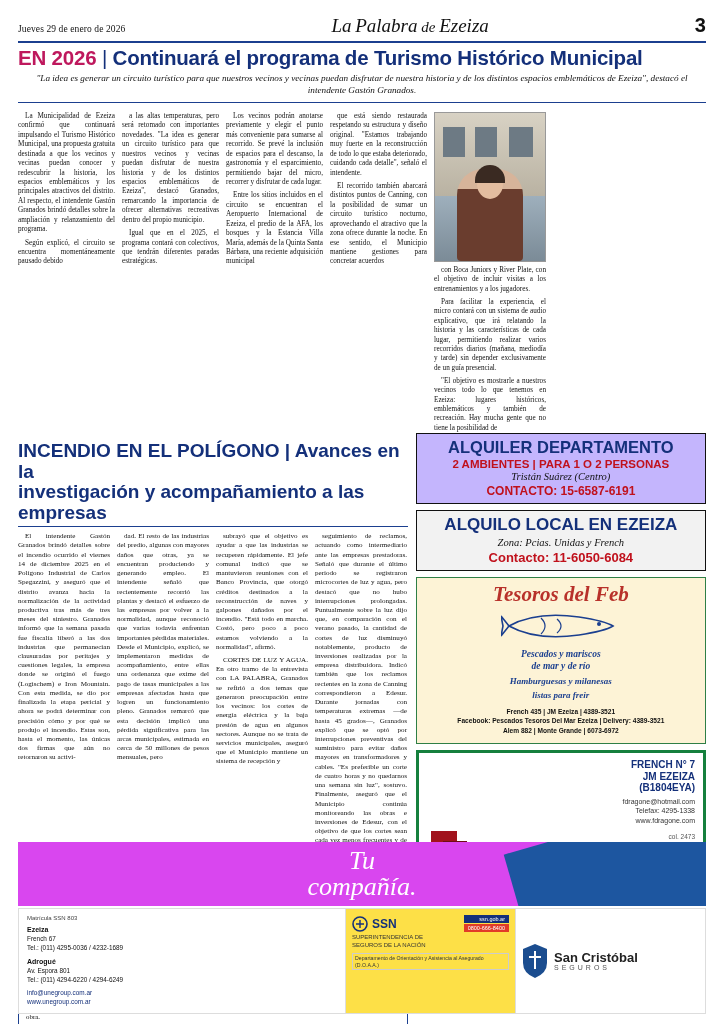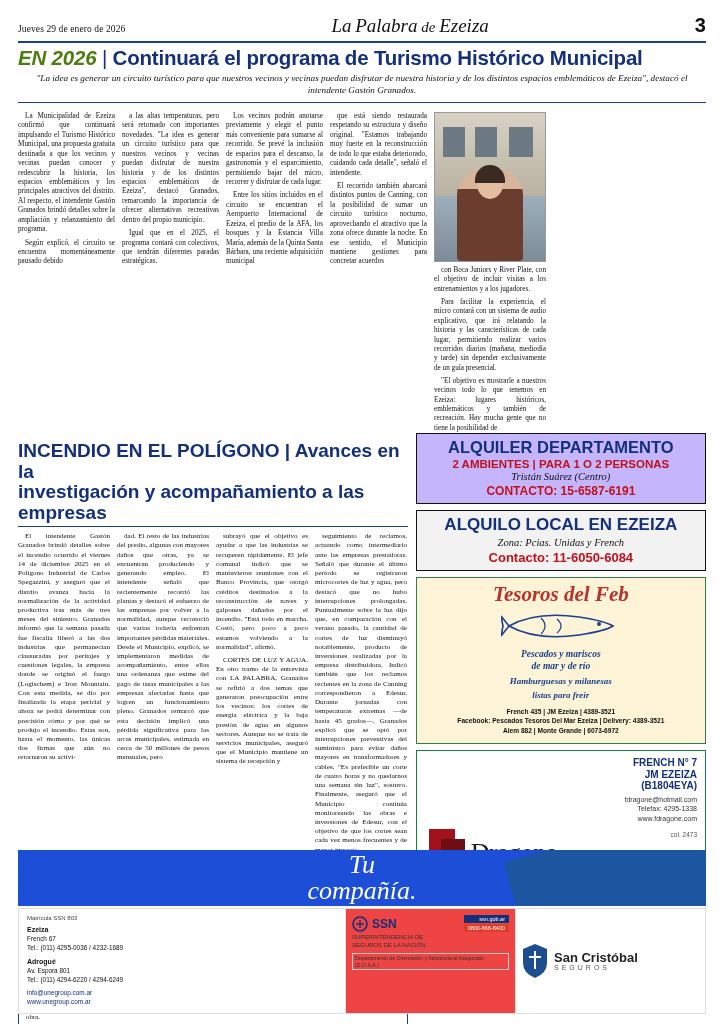--- a/index.html
+++ b/index.html
@@ -26,21 +26,21 @@
   
   .headline {
     font-family:"Liberation Sans", sans-serif;
     font-weight:bold;
     font-size:20.5px;
     color:#14307a;
     line-height:1.08;
     letter-spacing:-.2px;
     margin:2px 0 4px 0;
   }
-  .headline .dark { color:#4d7c0f;font-style:italic; }
+  .headline .dark { color:#be185d; }
   .headline .sep { color:#14307a; font-weight:400; }
   .subhead {
     font-style:italic; font-size:9.2px; text-align:center; line-height:1.3;
     margin:0 8px 5px 8px; color:#111;
   }
   .hrule { border-top:1.5px solid #1b3f8f; margin:3px 0 5px 0; }
 
   
   .art1 { display:flex; gap:7px;margin-top:9px; }
   .art1 .col { width:97px; font-size:7.2px; line-height:1.31; text-align:justify; hyphens:auto; }
@@ -110,31 +110,31 @@
   .fr7 { font-family:"Liberation Sans", sans-serif; font-weight:bold; font-size:10px; text-align:right; line-height:1.15; }
   .fr7 .blue { color:#14307a; }
   .fr7 .small { font-weight:normal; font-size:7px; color:#333; display:block; margin-top:3px; line-height:1.35; }
   .dragone-word { font-family:"Liberation Serif", serif; font-size:26px; letter-spacing:-.5px; color:#1a1a1a; }
   .dragone-sub { font-family:"Liberation Sans", sans-serif; font-size:7.4px; letter-spacing:3px; color:#444; text-align:right; }
   .dragone-col { font-family:"Liberation Sans", sans-serif; font-size:6.5px; color:#555; text-align:right; }
   .dragone-bar { background:#fff; border-top:1px solid #ddd; font-family:"Liberation Sans", sans-serif; font-weight:bold; font-size:8.6px; text-align:center; padding:3px 0 1px 0; }
 
   
   .bottom { position:absolute; left:18px; right:18px; bottom:10px; }
-  .ad-tu { background:#1d4ed8; color:#fff; height:56px; display:flex; align-items:center; justify-content:center; position:relative; overflow:hidden; }
+  .ad-tu { background:#d946ef; color:#fff; height:64px; display:flex; align-items:center; justify-content:center; position:relative; overflow:hidden; }
   .ad-tu .scrpt { font-family:"Liberation Serif", serif; font-style:italic; font-size:26px; color:#fff; text-align:center; line-height:1.0; }
   .ad-tu .wave { position:absolute; right:-30px; top:-20px; width:220px; height:120px; background:#1d56a0; transform:rotate(-16deg); }
   .bottom-row { display:flex; gap:0; border-top:2px solid #fff; }
   .une { background:#fff; flex:1; border:1px solid #ddd; padding:6px 8px; font-family:"Liberation Sans", sans-serif; }
   .une .name { font-weight:bold; font-size:8.5px; }
   .une .mat { font-size:6px; color:#444; }
   .une .blk { font-size:6.4px; margin-top:4px; line-height:1.4; }
   .une .blk b { font-size:7px; }
   .une .mail { color:#14307a; }
-  .ssn { width:170px; border:1px solid #ddd; border-left:none; background:#ef4444; padding:6px; font-family:"Liberation Sans", sans-serif; }
+  .ssn { width:170px; border:1px solid #ddd; border-left:none; background:#fde047; padding:6px; font-family:"Liberation Sans", sans-serif; }
   .ssn .top { display:flex; align-items:center; gap:4px; }
   .ssn .txt { font-size:6px; color:#333; line-height:1.3; }
   .scrist { width:190px; border:1px solid #ddd; border-left:none; background:#fff; padding:6px; display:flex; align-items:center; gap:6px; }
   .scrist .nm { font-family:"Liberation Sans", sans-serif; font-weight:bold; font-size:13px; color:#222; line-height:1; }
   .scrist .sg { font-family:"Liberation Sans", sans-serif; font-size:7px; letter-spacing:3px; color:#555; }
 </style>
 </head>
 <body>
 
 <div class="page">
@@ -269,21 +269,21 @@
         <div class="d2">Hamburguesas y milanesas</div>
         <div class="d2">listas para freir</div>
         <div class="lines">
           <div>French 435 | JM Ezeiza | 4389-3521</div>
           <div>Facebook: Pescados Tesoros Del Mar Ezeiza | Delivery: 4389-3521</div>
           <div>Alem 882 | Monte Grande | 6073-6972</div>
         </div>
       </div>
 
       <div class="ad">
-        <div style="border:1px solid #15803d;">
+        <div style="border:3px solid #15803d;">
           <div style="padding:6px 8px 2px 8px;">
             <div class="fr7">
               <span class="blue">FRENCH N° 7</span><br>
               <span class="blue">JM EZEIZA</span><br>
               <span class="blue">(B1804EYA)</span>
               <span class="small" style="white-space:pre-line;">fdragone@hotmail.com
 Telefax: 4295-1338
 www.fdragone.com</span>
             </div>
           </div>

